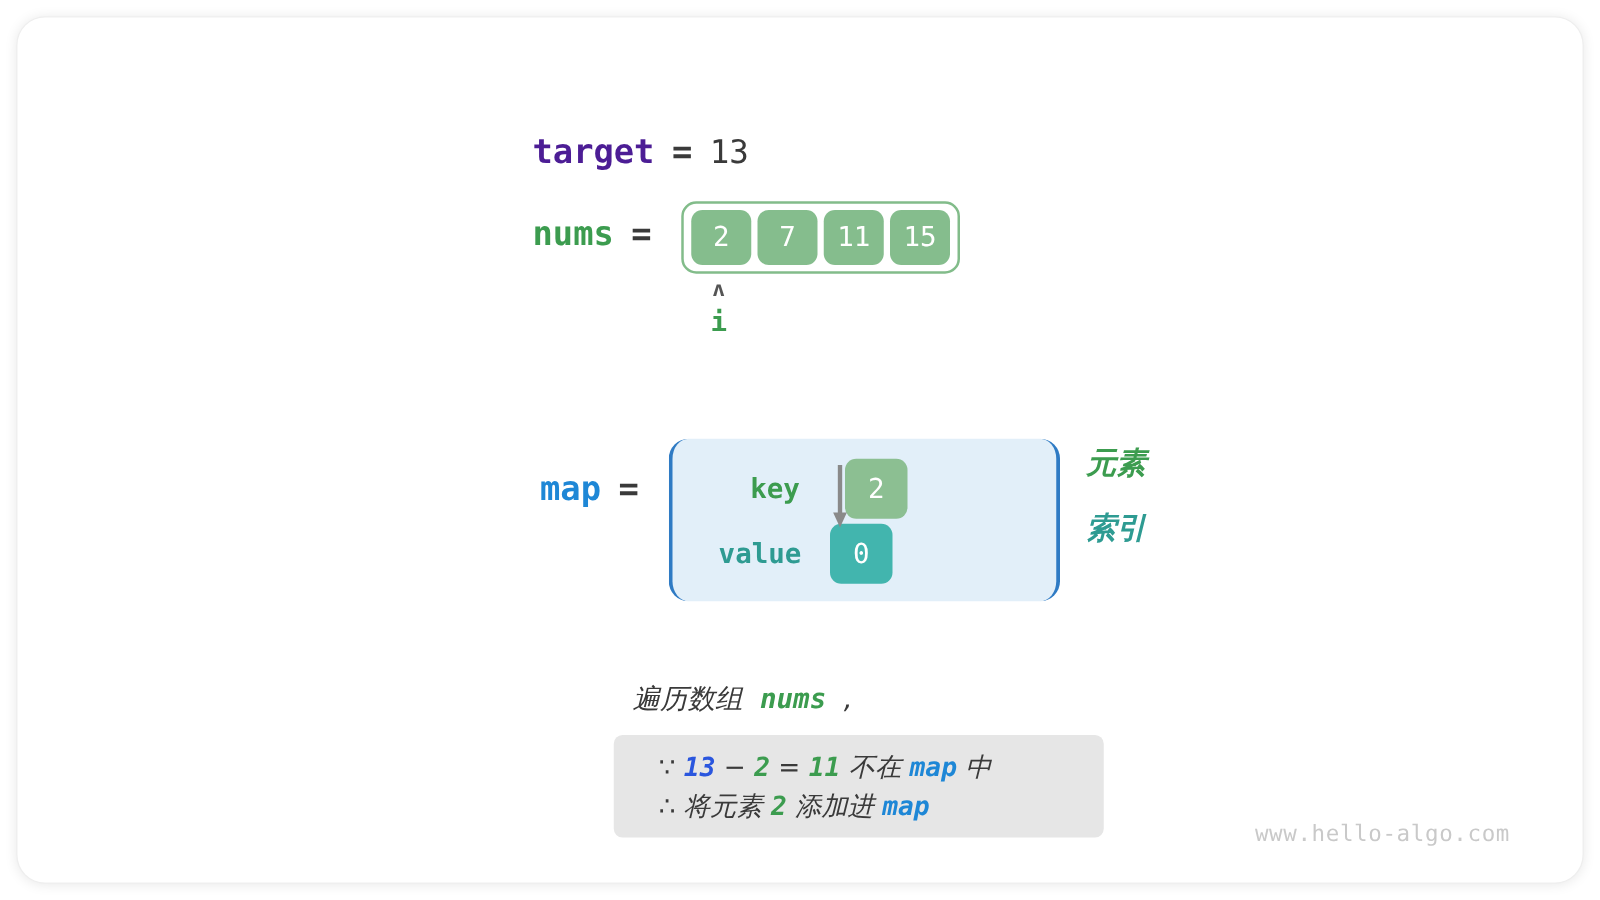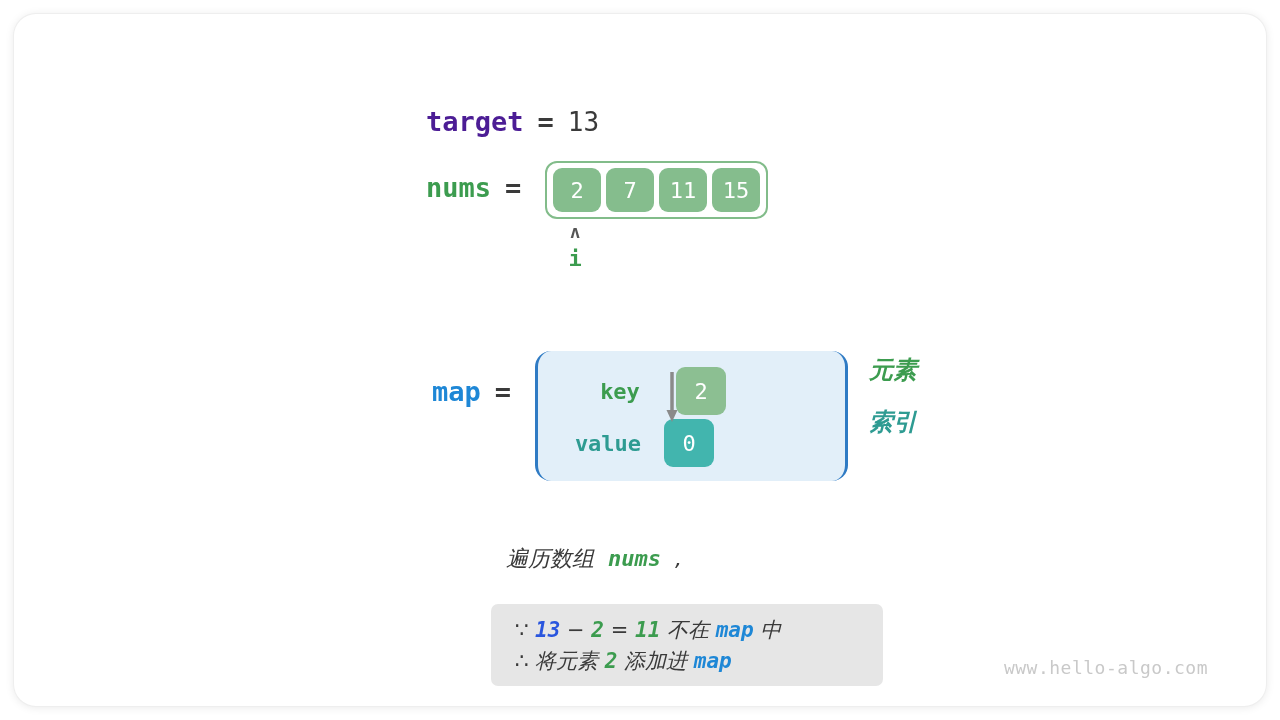--- a/index.html
+++ b/index.html
@@ -150,25 +150,25 @@
   #caption {
     position: absolute; left: 492px; top: 513px;
     font-size: 22px; color: #3A3A3A;
     white-space: pre;
     margin-top: 17px;
   }
   #caption .hl-green { color: #3C9C4F; font-weight: bold; font-family: "DejaVu Sans Mono","Liberation Mono",monospace; }
 
   #note-box {
     position: absolute;
-    left: 477px; top: 590px;
+    left: 477px; top: 574px;
     width: 392px; height: 82px;
     background: #E6E6E6;
     border-radius: 7px;
-    padding: 11px 24px;
+    padding: 11px 36px;
   }
   .note-line {
     font-size: 21px; color: #3A3A3A;
     line-height: 31px;
     white-space: pre;
   }
   .c-blue  { color: #2A56DE; font-weight: bold; font-family: "DejaVu Sans Mono","Liberation Mono",monospace; }
   .c-green { color: #3C9C4F; font-weight: bold; font-family: "DejaVu Sans Mono","Liberation Mono",monospace; }
   .c-lblue { color: #1E87D6; font-weight: bold; font-family: "DejaVu Sans Mono","Liberation Mono",monospace; }
   .c-dark  { color: #3A3A3A; }

